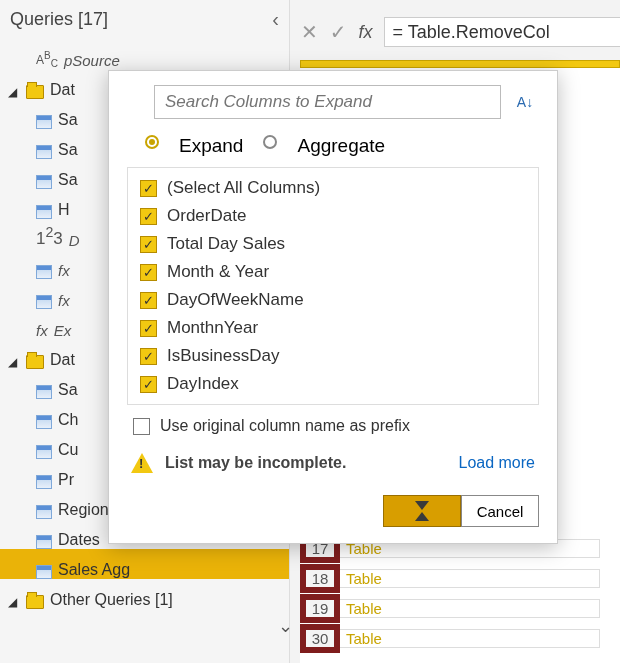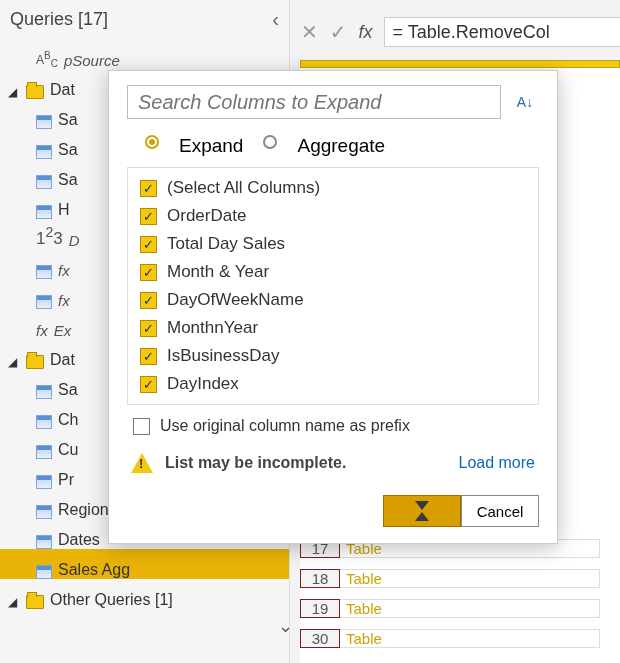--- a/index.html
+++ b/index.html
@@ -27,27 +27,27 @@
   .formula-bar { position:absolute; left:300px; top:14px; right:0; height:36px; display:flex; align-items:center; gap:10px; }
   .fb-btn { width:30px; height:30px; display:flex; align-items:center; justify-content:center; color:#999; font-size:20px; border:1px solid transparent; }
   .fb-fx { font-style: italic; font-size:18px; color:#555; }
   .fb-input { flex:1; border:1px solid #ccc; background:#fff; height:30px; padding:0 8px; font-size:18px; color:#333; }
 
   
   .data-table { position:absolute; left:300px; top:60px; right:0; bottom:0; background:#fff; }
   .dt-header { height:8px; background:#f2c811; border:1px solid #c9a400; }
   .dt-rows { position:absolute; bottom:10px; left:0; }
   .dt-row { display:flex; height:30px; align-items:center; font-size:15px; }
-  .dt-row .idx { width:40px; text-align:center; color:#555; border:1px solid #7f1d1d; background:#f4f4f4; }
+  .dt-row .idx { width:40px; text-align:center; color:#555; border:6px solid #7f1d1d; background:#f4f4f4; }
   .dt-row .cell { width:260px; padding-left:6px; color:#c9a400; border:1px solid #ddd; border-left:none; }
 
   
   .popup { position:absolute; left:108px; top:70px; width:450px; background:#fff; border:1px solid #ccc; box-shadow:0 4px 20px rgba(0,0,0,0.25); padding:14px 18px 16px 18px; }
   .search-row { display:flex; gap:10px; align-items:center; margin-bottom:16px; }
-  .search-box { flex:1; border:1px solid #bbb; height:34px; padding:0 10px; font-size:20px; font-style:italic; color:#777; }
+  .search-box { flex:1; border:1px solid #bbb; height:34px; padding:0 10px; font-size:17px; font-style:italic; color:#777;margin-left:27px; }
   .sort-btn { width:28px; height:28px; border:1px solid transparent; display:flex; align-items:center; justify-content:center; font-size:14px; color:#2a6ab0; }
   .radio-row { display:flex; gap:20px; font-size:19px; margin:6px 0 10px 18px; align-items:flex-start; }
   .radio { width:14px; height:14px; border:2px solid #888; border-radius:50%; display:inline-block; position:relative; }
   .radio.checked { border-color:#c9a400; }
   .radio.checked::after { content:""; position:absolute; top:2px; left:2px; width:6px; height:6px; background:#c9a400; border-radius:50%; }
   .col-list { border:1px solid #ddd; padding:6px 4px; }
   .col-item { display:flex; align-items:center; gap:10px; padding:4px 8px; font-size:17px; color:#333; }
   .chk { width:17px; height:17px; background:#f2c811; border:1px solid #b58b00; display:flex; align-items:center; justify-content:center; font-size:13px; color:#333; }
   .prefix-row { display:flex; align-items:center; gap:10px; padding:12px 6px 4px 6px; font-size:16px; color:#333; }
   .prefix-row .empty-chk { width:17px; height:17px; border:1px solid #777; }

